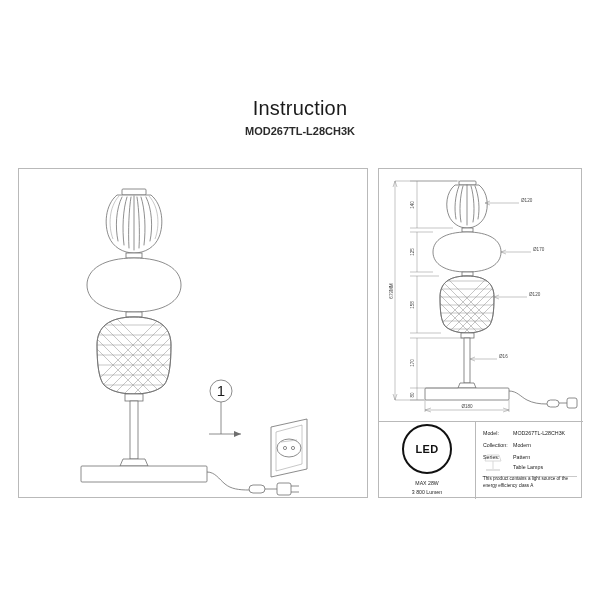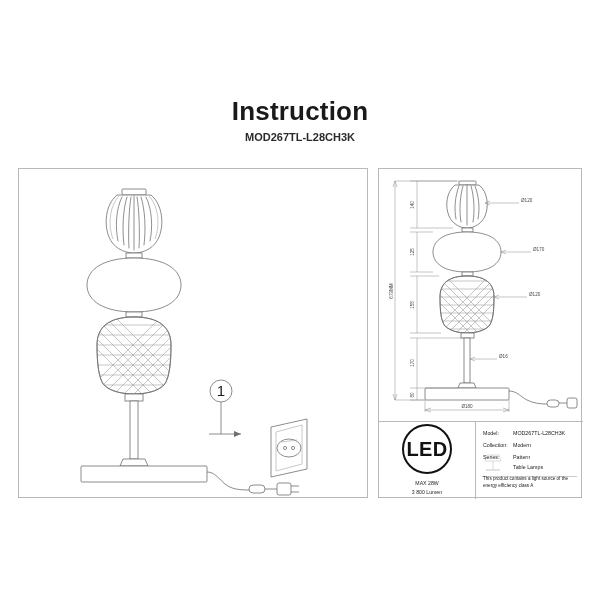--- a/index.html
+++ b/index.html
@@ -5,21 +5,21 @@
   html,body{margin:0;padding:0;}
   body{
     width:600px;height:600px;background:#ffffff;
     font-family:"Liberation Sans", sans-serif;
     color:#1a1a1a;overflow:hidden;position:relative;
   }
   .sheet{position:absolute;inset:0;}
 
   
   .header{position:absolute;left:0;top:98px;width:600px;text-align:center;}
-  .title{font-size:26px;font-weight:bold;letter-spacing:.2px;color:#1a1a1a;line-height:1;}
+  .title{font-size:20px;font-weight:normal;letter-spacing:.2px;color:#1a1a1a;line-height:1;}
   .subtitle{font-size:11px;font-weight:bold;color:#2b2b2b;margin-top:8px;line-height:1;}
 
   
   .panel{position:absolute;border:1px solid #b9b9b9;box-sizing:border-box;background:#fff;}
   #panel-left{left:18px;top:168px;width:350px;height:330px;}
   #panel-right{left:378px;top:168px;width:204px;height:330px;}
   .divider-h{position:absolute;left:0;top:252px;width:204px;height:0;border-top:1px solid #b9b9b9;}
   .divider-v{position:absolute;left:96px;top:252px;width:0;height:78px;border-left:1px solid #b9b9b9;}
 
   svg{display:block;overflow:visible;}
@@ -33,21 +33,21 @@
   .dimtxt-v{font-family:"Liberation Sans",sans-serif;font-size:4.6px;fill:#4a4a4a;}
 
   
   .step-num{font-family:"Liberation Sans",sans-serif;font-size:15px;fill:#1a1a1a;}
 
   
   .led-wrap{position:absolute;left:0;top:252px;width:96px;height:78px;
             display:flex;flex-direction:column;align-items:center;justify-content:center;}
   .led-circle{width:46px;height:46px;border:2.2px solid #111;border-radius:50%;
               display:flex;align-items:center;justify-content:center;
-              font-size:20px;font-weight:bold;letter-spacing:.3px;color:#111;}
+              font-size:11px;font-weight:bold;letter-spacing:.3px;color:#111;}
   .led-sub{font-size:5.2px;color:#1f1f1f;margin-top:5px;line-height:1.55;text-align:center;}
 
   .spec{position:absolute;left:96px;top:252px;width:108px;height:78px;padding:9px 7px 0 8px;box-sizing:border-box;}
   .spec-row{display:flex;font-size:5.3px;color:#1a1a1a;margin-bottom:5.5px;line-height:1.2;}
   .spec-key{width:30px;flex:none;}
   .spec-val{font-weight:normal;}
   .spec-sub{font-size:5.3px;color:#1a1a1a;margin:-2px 0 0 30px;line-height:1.2;}
   .spec-note{position:absolute;left:8px;bottom:9px;width:94px;font-size:4.6px;color:#1a1a1a;line-height:1.5;}
   .spec-rule{position:absolute;left:7px;right:6px;bottom:22px;border-top:1px solid #c9c9c9;}
   .watermark{position:absolute;left:5px;top:31px;width:26px;height:20px;opacity:.35;}

